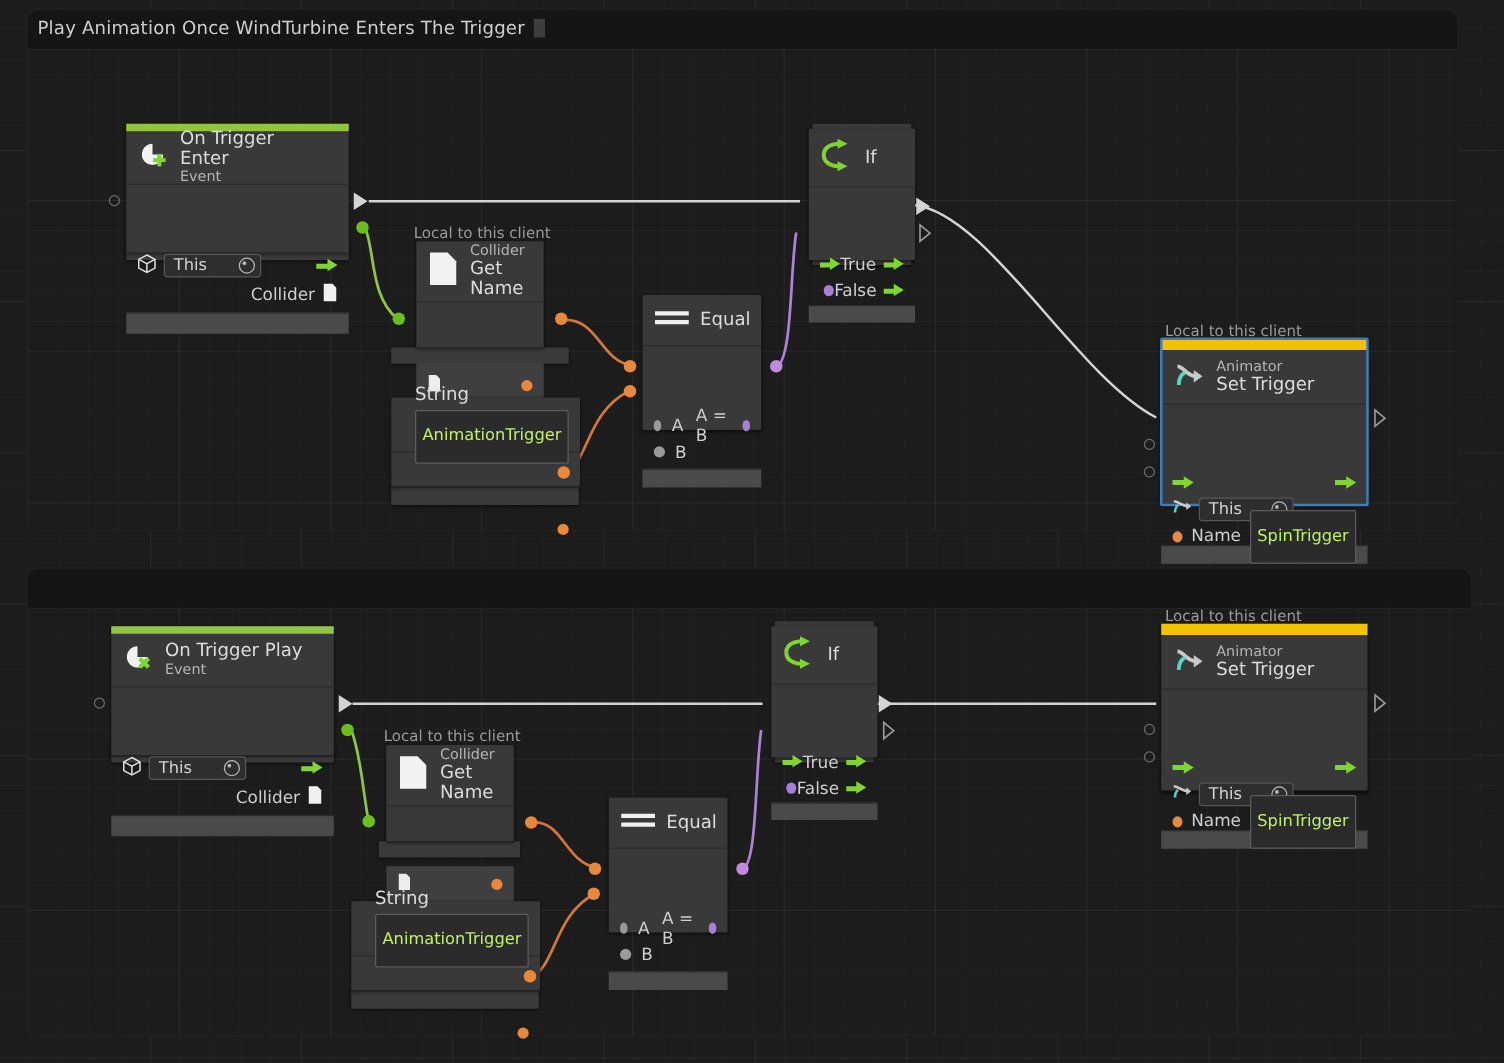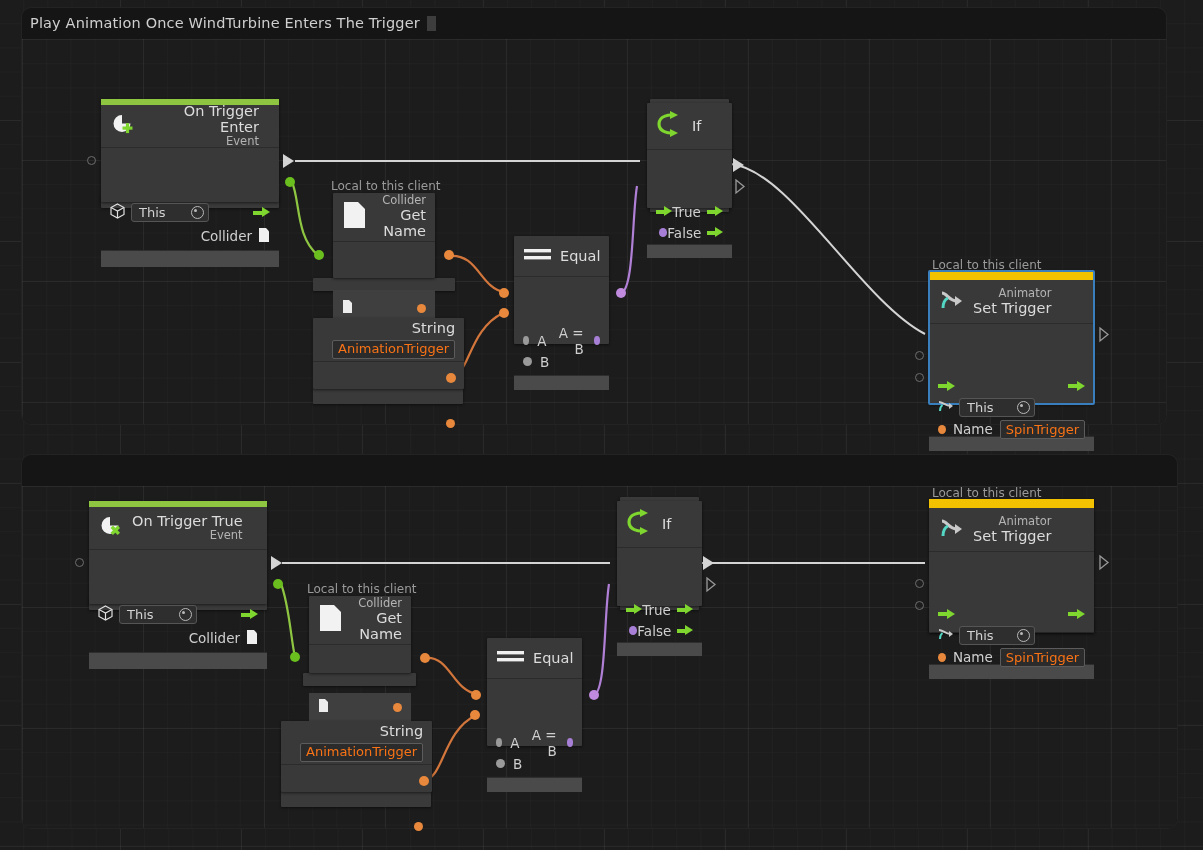--- a/index.html
+++ b/index.html
@@ -13,21 +13,20 @@
   #canvas{
     position:absolute;inset:0;
     background-color:#1c1c1c;
     background-image:
       linear-gradient(to right, rgba(255,255,255,.018) 1px, transparent 1px),
       linear-gradient(to bottom, rgba(255,255,255,.018) 1px, transparent 1px),
       linear-gradient(to right, rgba(255,255,255,.045) 1px, transparent 1px),
       linear-gradient(to bottom, rgba(255,255,255,.045) 1px, transparent 1px);
     background-size:24.2px 24.2px,24.2px 24.2px,121px 121px,121px 121px;
     background-position:-1px -1px,-1px -1px,-1px -1px,-1px -1px;
-    text-align:right;
   }
   
   .graph-group{
     position:absolute;
     background:#151515;
     border-radius:9px;
     box-shadow:0 0 0 1px #232323;
   }
   .graph-inner{
     position:absolute;left:0;right:0;bottom:0;top:31px;
@@ -92,21 +91,21 @@
   .field .radio{
     width:11px;height:11px;border-radius:50%;border:1.6px solid #b9b9b9;
     position:relative;margin-left:6px;
   }
   .field .radio::after{
     content:"";position:absolute;left:2.2px;top:2.2px;width:3.2px;height:3.2px;
     border-radius:50%;background:#b9b9b9;
   }
   .valuebox{
     background:#2b2b2b;border:1px solid #5c5c5c;border-radius:2px;
-    padding:1px 5px;font-size:13px;color:#f97316;
+    padding:13px 5px;font-size:13px;color:#bef264;
   }
   .dot{width:9px;height:9px;border-radius:50%;display:inline-block;}
   .dot.grey{background:#9a9a9a;}
   .dot.orange{background:#e8883c;}
   .dot.purple{background:#a87fd6;}
   .port-dot{position:absolute;width:10px;height:10px;border-radius:50%;}
   .ring{
     position:absolute;width:9px;height:9px;border-radius:50%;
     border:1.4px solid #6d6d6d;box-sizing:border-box;
   }
@@ -391,21 +390,21 @@
       <span>
         <svg width="24" height="24" viewBox="0 0 24 24">
           <path d="M11 3 A8.5 8.5 0 1 0 19.5 11.5 L11 11.5 Z" fill="#f2f2f2"></path>
           <g transform="translate(16.3,16.3) rotate(45)">
             <rect x="-5" y="-1.7" width="10" height="3.4" fill="#7fd62f"></rect>
             <rect x="-1.7" y="-5" width="3.4" height="10" fill="#7fd62f"></rect>
           </g>
         </svg>
       </span>
       <span class="node-head-txt">
-        <span class="node-title">On Trigger True</span>
+        <span class="node-title">On Trigger Play</span>
         <span class="node-sub">Event</span>
       </span>
     </div>
     <div class="node-body" style="height:54px;padding:0;">
       <div class="row" style="height:28px;padding-top:5px;">
         <span style="margin-right:6px;">
           <svg width="15" height="16" viewBox="0 0 15 16">
               <path d="M7.5 1 L14 4.5 L14 11.5 L7.5 15 L1 11.5 L1 4.5 Z" fill="none" stroke="#e0e0e0" stroke-width="1.2"></path>
               <path d="M1 4.5 L7.5 8 L14 4.5 M7.5 8 L7.5 15" fill="none" stroke="#e0e0e0" stroke-width="1.2"></path>
             </svg>

